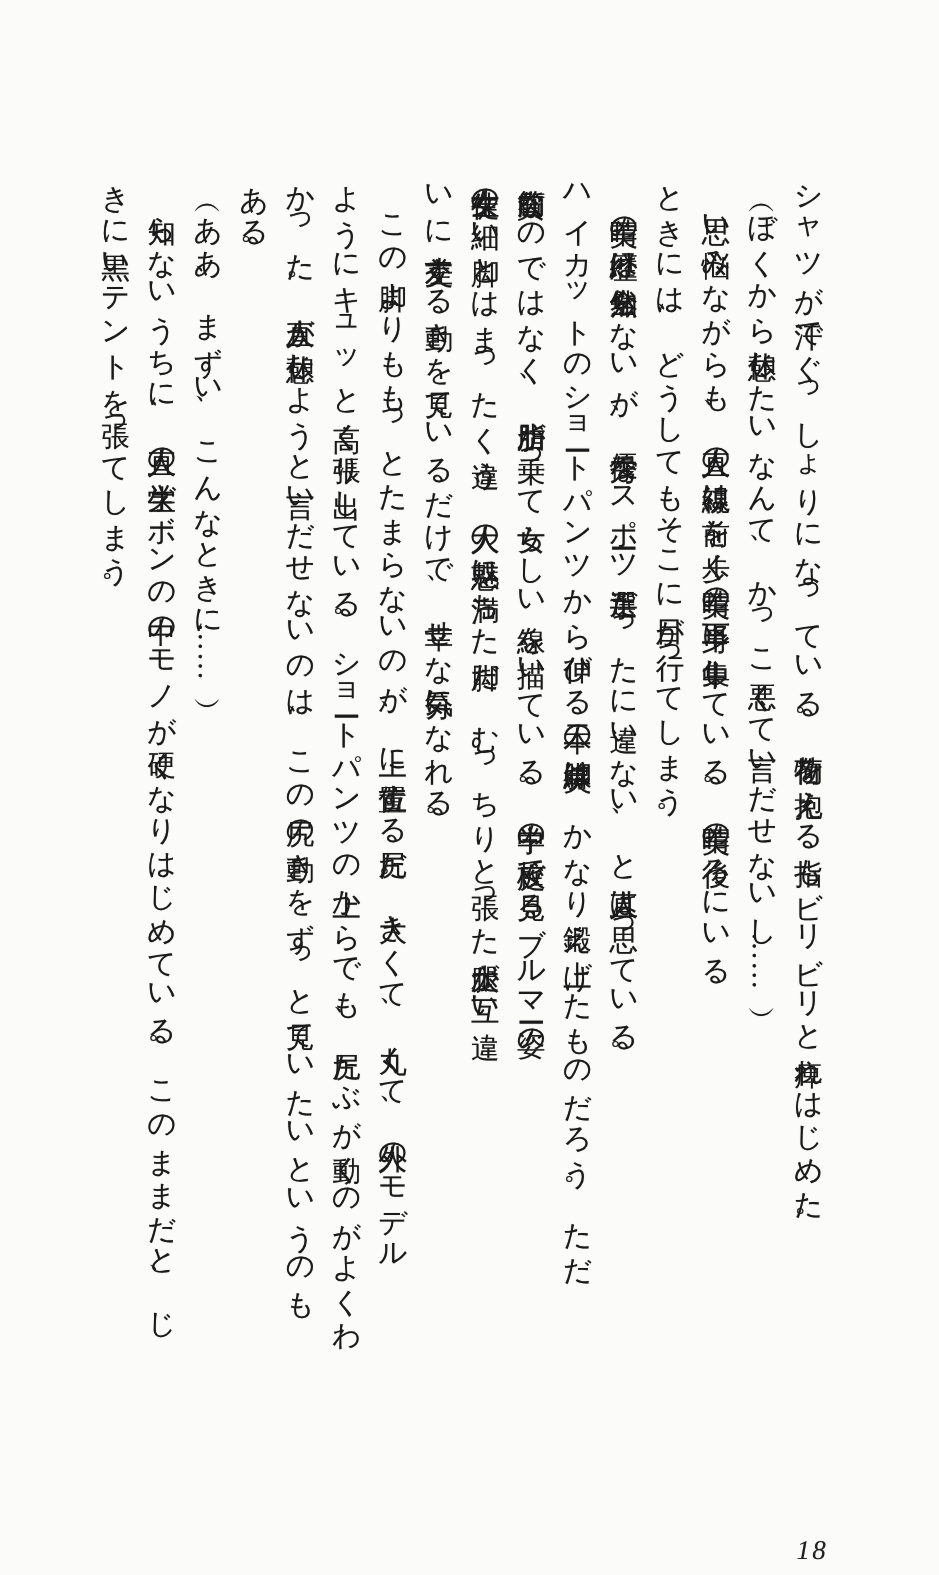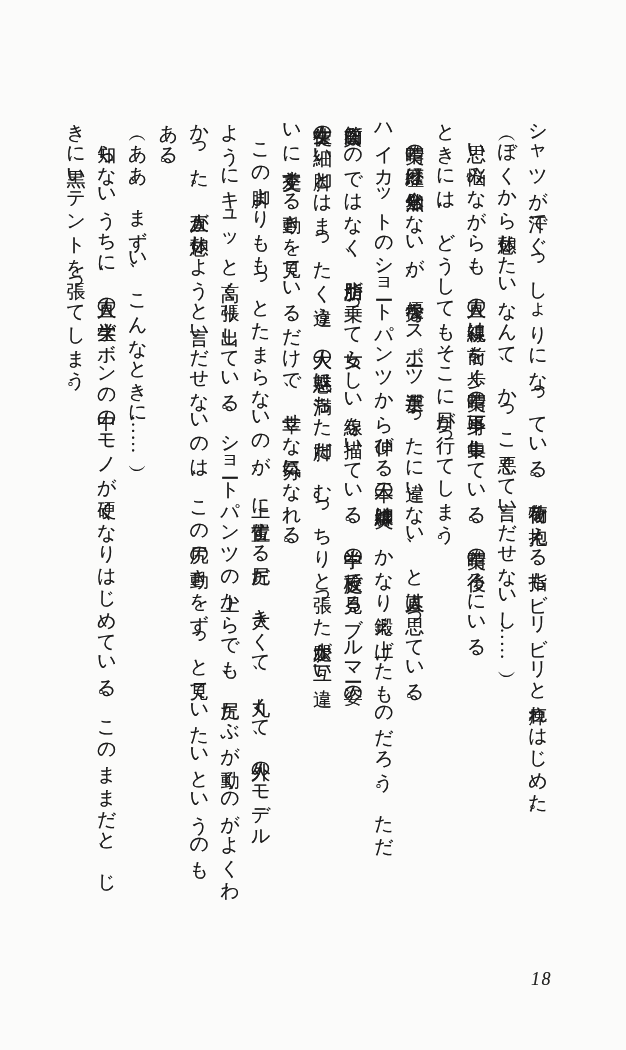--- a/index.html
+++ b/index.html
@@ -44,21 +44,21 @@
   .text-line {
     margin: 0;
     padding: 0;
   }
   .text-line.indent {
     text-indent: 1em;
   }
   .page-number {
     position: absolute;
     left: 531px;
-    top: 969px;
+    top: 1023px;
     font-size: 18px;
     font-style: italic;
     letter-spacing: 1.5px;
     color: #222220;
     text-shadow: 0 0 0.5px rgba(20,20,20,0.4);
   }
 </style>
 </head>
 <body>
 

